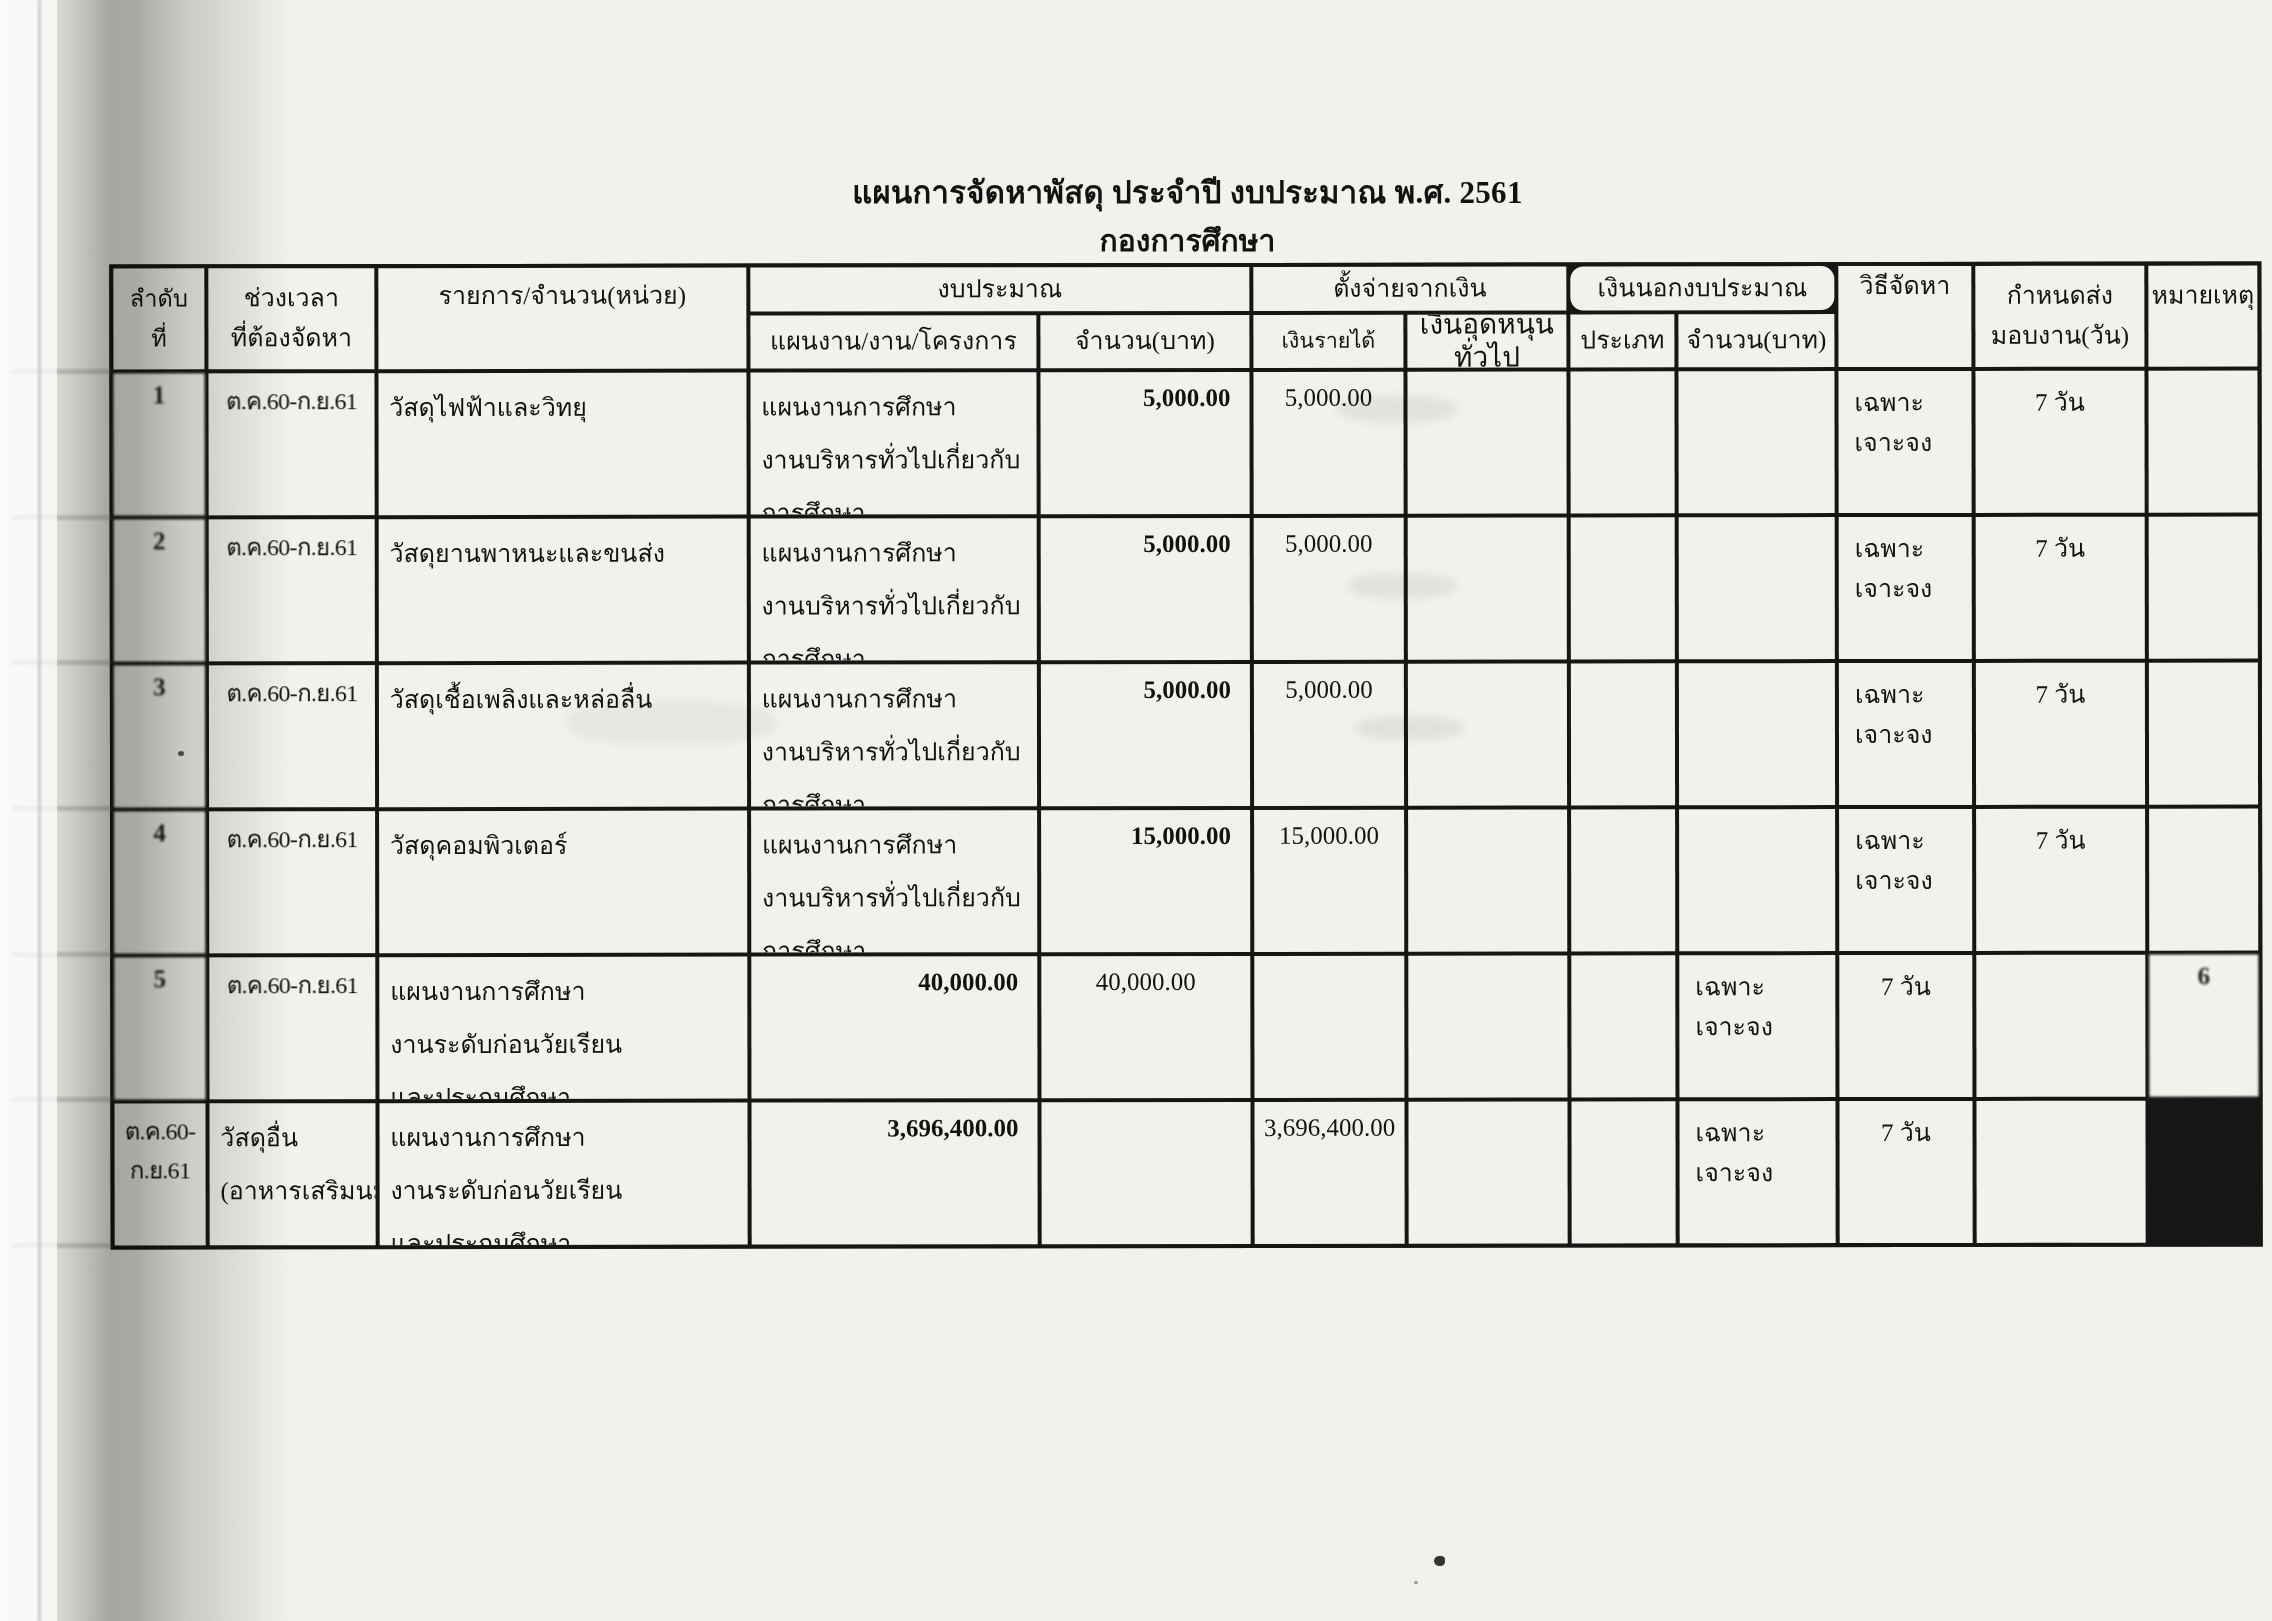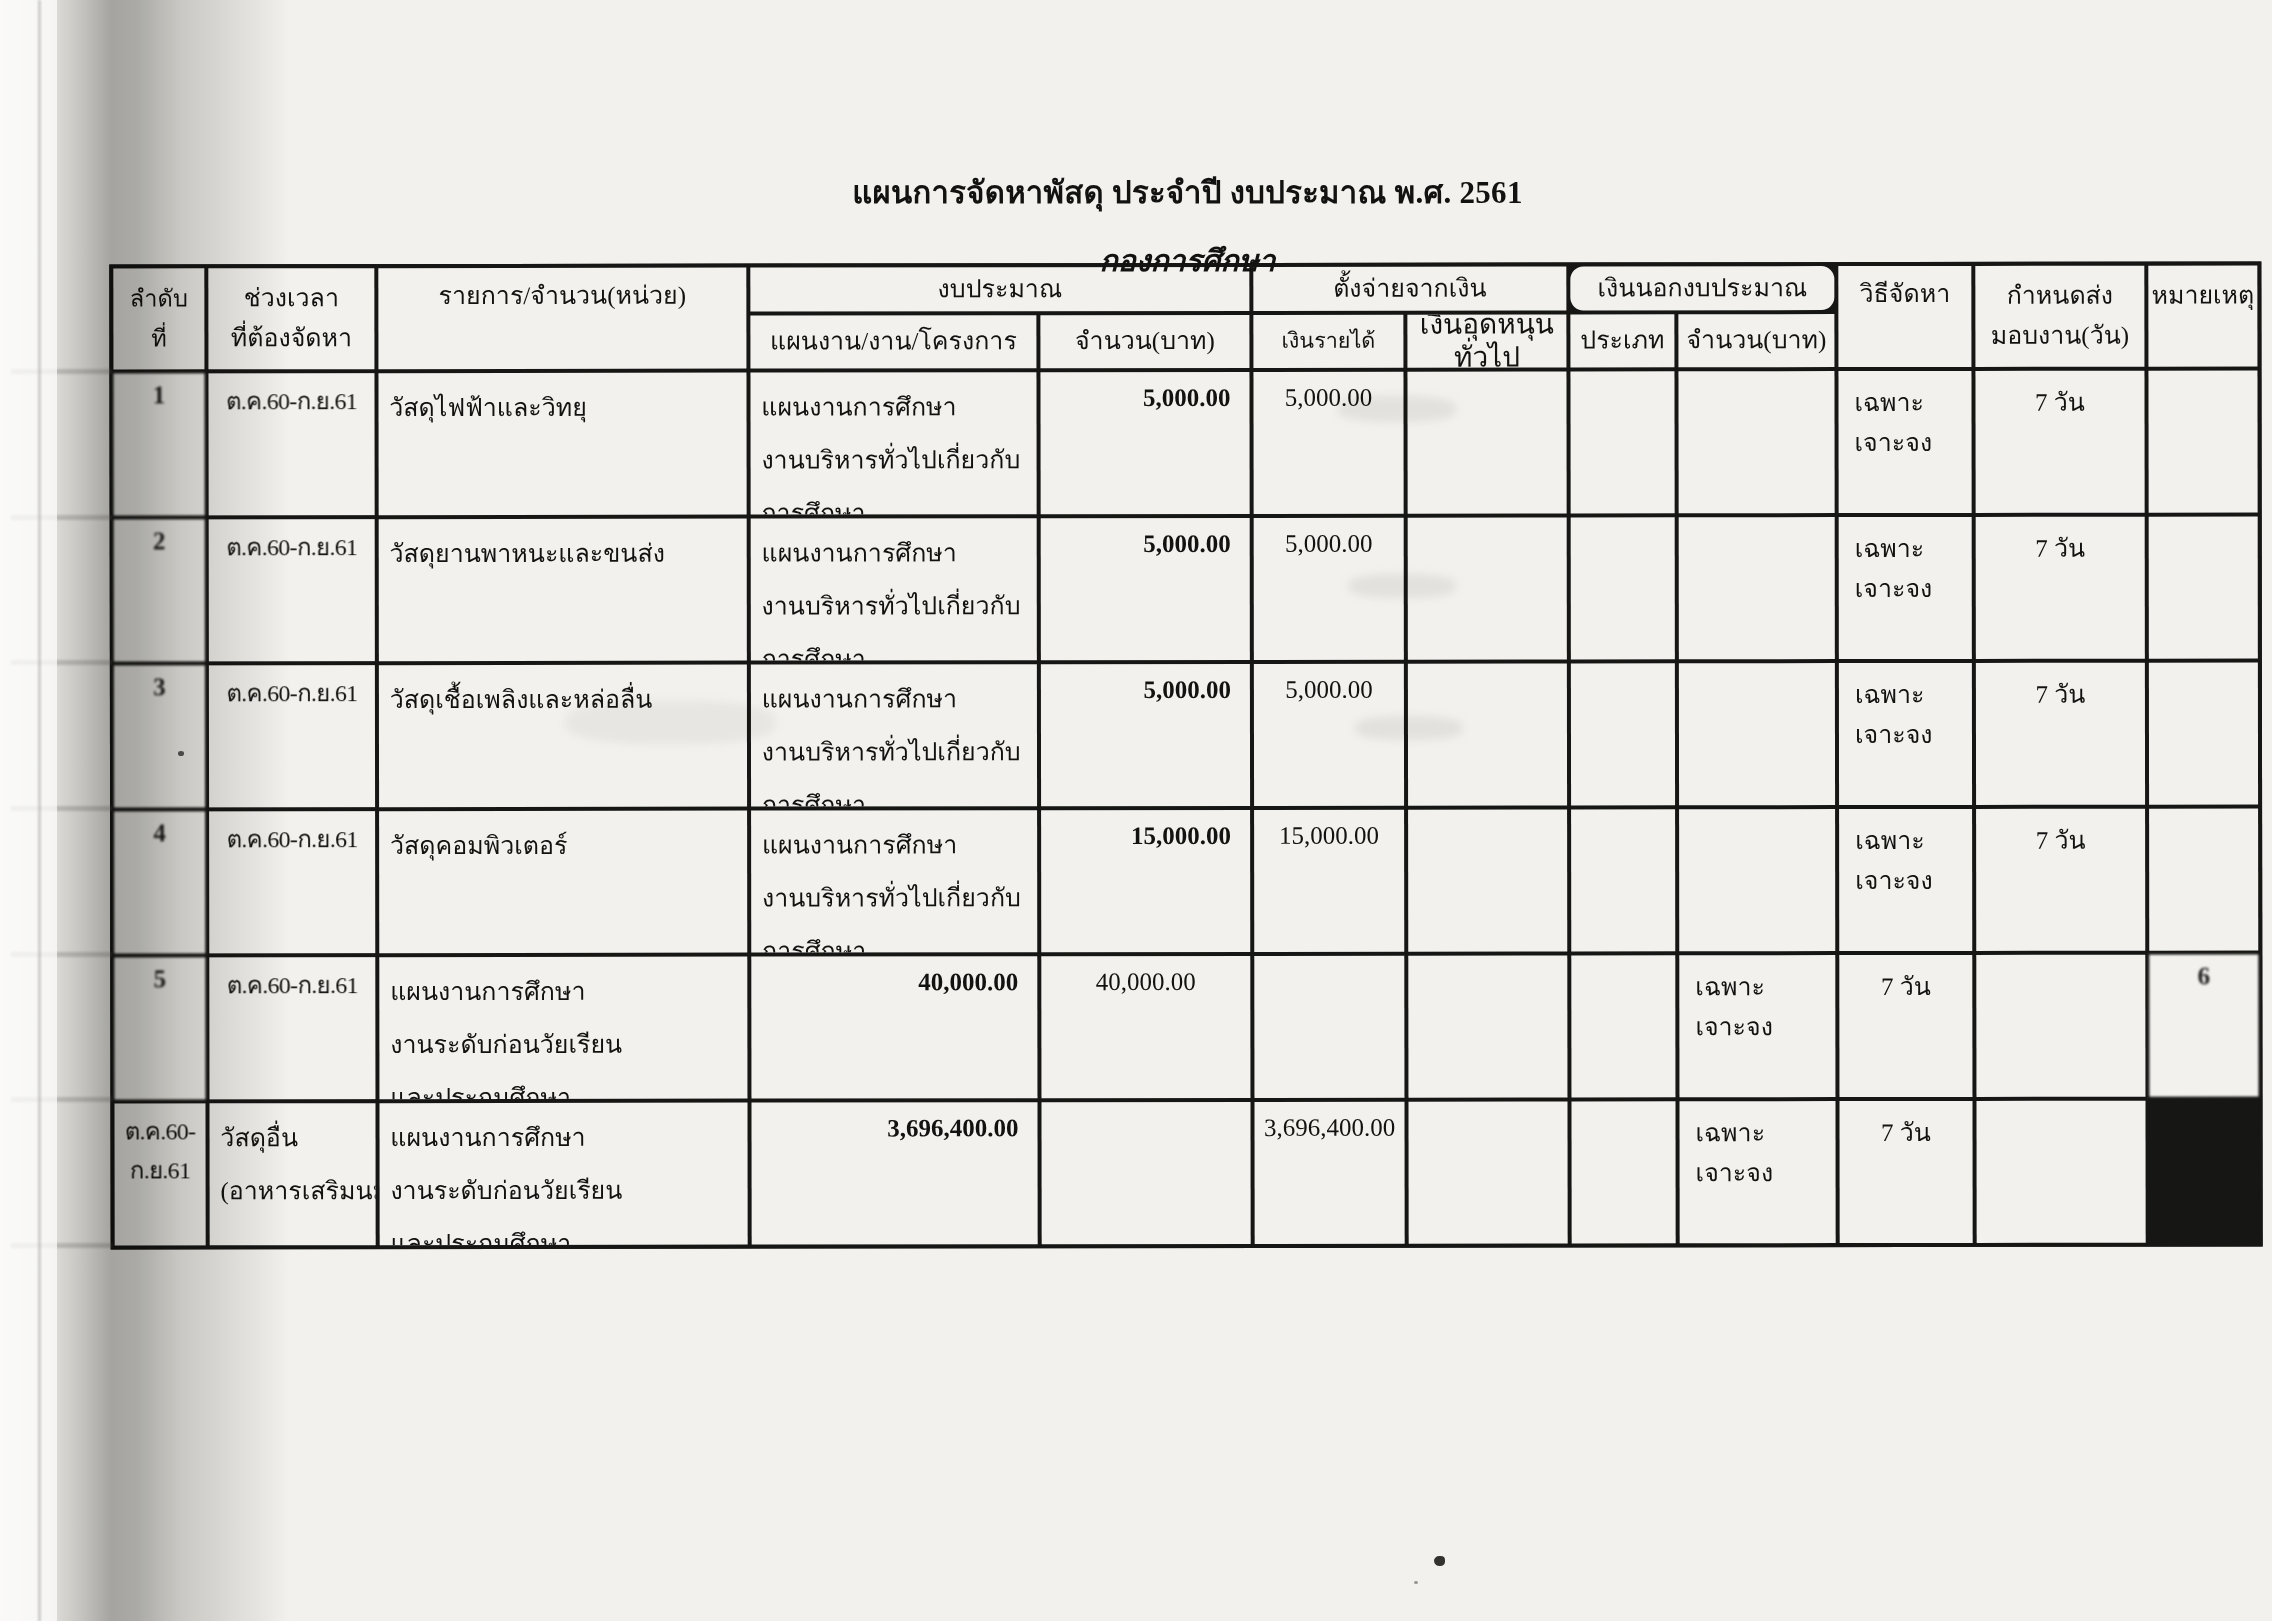--- a/index.html
+++ b/index.html
@@ -14,39 +14,39 @@
     background:linear-gradient(90deg,
       rgba(255,255,255,1) 0px, rgba(247,246,244,1) 40px, rgba(210,209,207,1) 80px,
       rgba(174,174,172,1) 111px, rgba(180,180,178,1) 138px, rgba(212,211,209,1) 179px,
       rgba(255,255,255,1) 290px);
   }
   .scanner-white{position:absolute;left:0;top:0;width:57px;height:100%;background:#fcfcfb;opacity:.75;z-index:6;pointer-events:none;}
   .page-edge{position:absolute;left:38px;top:0;width:3.4px;height:100%;background:rgba(120,120,118,.32);filter:blur(0.8px);z-index:7;pointer-events:none;}
 
   .titles{position:absolute;left:110px;top:167px;width:2155px;text-align:center;z-index:3;}
   .title{font-size:31px;font-weight:bold;letter-spacing:0.3px;text-align:center;}
-  .subtitle{font-size:30px;font-weight:bold;margin-top:20px;font-style:italic;}
+  .subtitle{font-size:30px;font-weight:bold;}
 
   .grid{
     position:absolute;left:110px;top:263px;z-index:2;display:grid;
     grid-template-columns:91px 166px 368px 286px 209px 150px 159px 104px 156px 133px 169px 109px;
     grid-template-rows:44px 53px repeat(6,142px);
     gap:4px;background:#161614;border:4.7px solid #161614;
     transform:rotate(-0.08deg);transform-origin:50% 50%;
   }
   .cell{background:#f2f1ee;overflow:hidden;font-size:25px;}
   .h{display:flex;align-items:center;justify-content:center;text-align:center;line-height:1.15;}
   .h2{flex-direction:column;justify-content:space-evenly;padding:4px 0;}
   .hc-seq{grid-column:1;grid-row:1/3;font-size:23.6px;}
   .hc-period{grid-column:2;grid-row:1/3;}
   .hc-item{grid-column:3;grid-row:1/3;align-items:flex-start;padding-top:13.5px;}
   .hg-budget{grid-column:4/6;grid-row:1;}
   .hg-paid{grid-column:6/8;grid-row:1;}
   .hg-extra{grid-column:8/10;grid-row:1;border-radius:13px;}
-  .hc-method{grid-column:10;grid-row:1/3;align-items:flex-start;padding-top:14px;}
+  .hc-method{grid-column:10;grid-row:1/3;align-items:flex-start;padding-top:6px;}
   .hc-deliv{grid-column:11;grid-row:1/3;}
   .hc-remark{grid-column:12;grid-row:1/3;align-items:flex-start;padding-top:16px;}
   .hs-plan{grid-column:4;grid-row:2;}
   .hs-amt{grid-column:5;grid-row:2;}
   .hs-inc{grid-column:6;grid-row:2;font-size:21.6px;}
   .hs-sub{grid-column:7;grid-row:2;font-size:28px;}
   .hs-type{grid-column:8;grid-row:2;}
   .hs-examt{grid-column:9;grid-row:2;}
 
   .data{padding-top:8px;}

